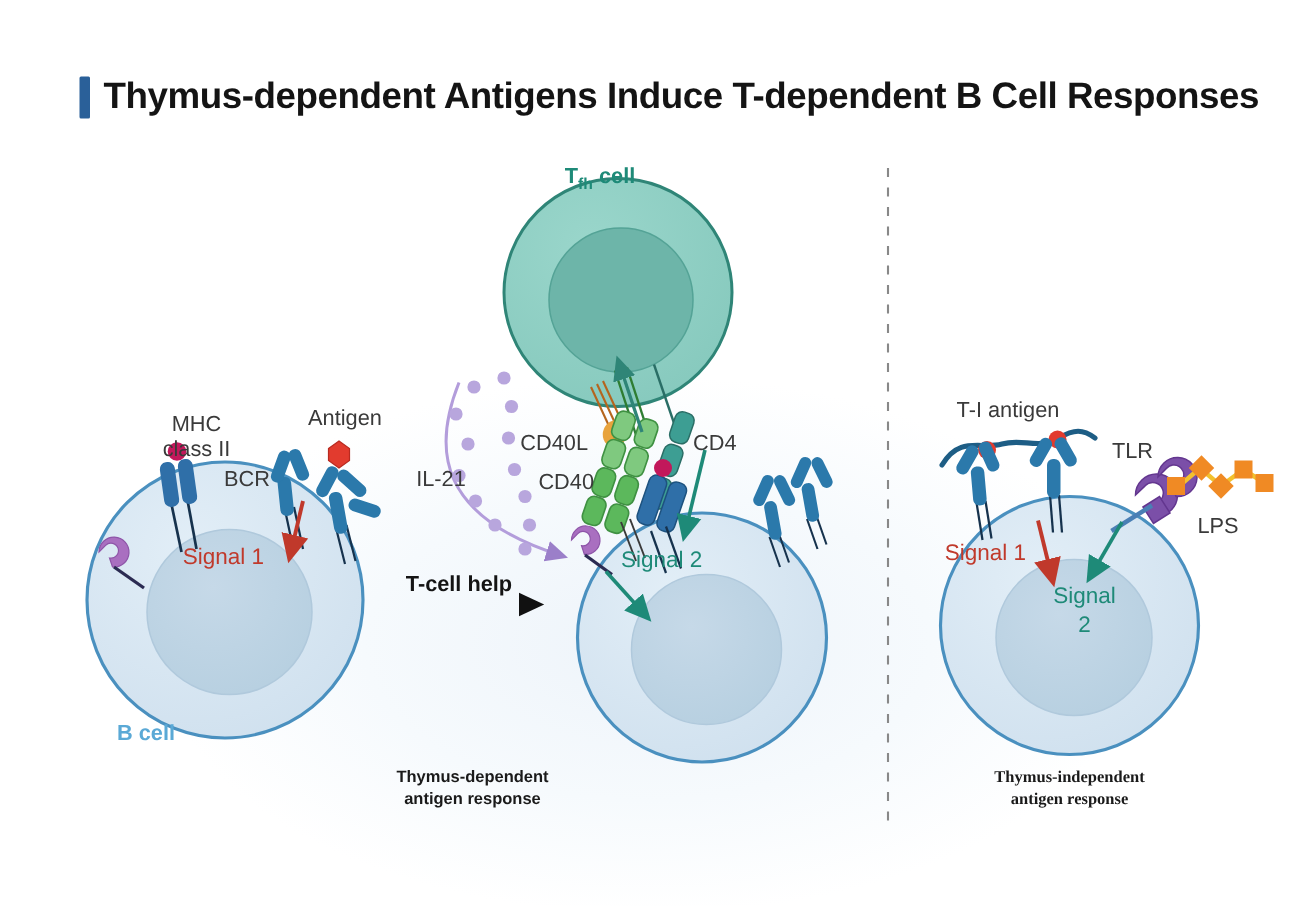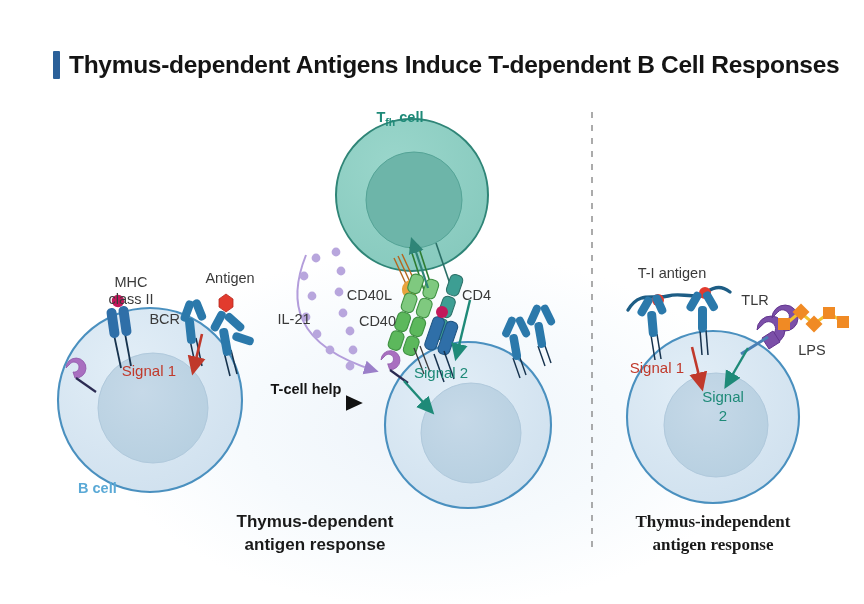--- a/index.html
+++ b/index.html
@@ -23,21 +23,21 @@
     width:7px;height:28px;background:#2a6099;margin-left:17px;margin-right:9px;
     flex:none;border-radius:1px;
   }
   #title-text{
     font-size:24.5px;font-weight:bold;color:#141414;letter-spacing:-0.3px;
     white-space:nowrap;
   }
   
   #canvas{position:absolute;left:0;top:0;width:864px;height:604px;}
   .cap{
-    position:absolute;text-align:center;font-size:17px;font-weight:bold;
+    position:absolute;text-align:center;font-size:11px;font-weight:bold;
     color:#1a1a1a;line-height:1.35;
   }
 </style>
 </head>
 <body>
 
 <div id="bgwash"></div>
 
 <div id="title-bar">
   <div id="title-accent"></div>

